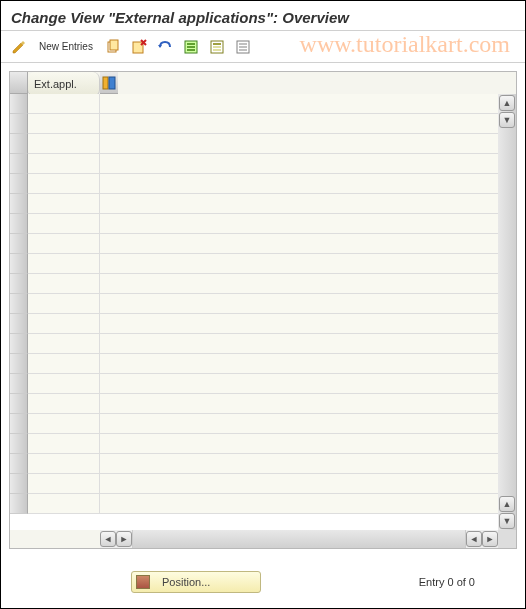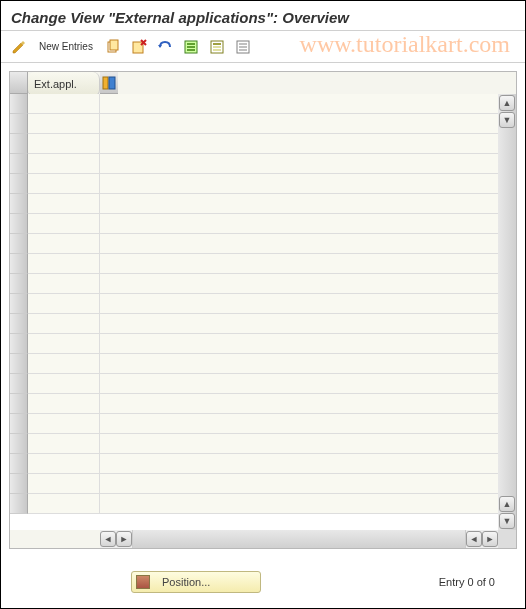--- a/index.html
+++ b/index.html
@@ -206,20 +206,21 @@
       gap: 12px;
     }
     .position-icon {
       width: 14px;
       height: 14px;
       background: linear-gradient(to bottom,#c86,#a54);
       border: 1px solid #874;
     }
     .entry-text {
       margin-left: auto;
+      margin-right: 20px;
       font-size: 11px;
       color: #333;
     }
     
     svg.icon { width: 16px; height: 16px; }
   </style>
 </head>
 <body>
 
 <div class="title-bar">Change View "External applications": Overview</div>

